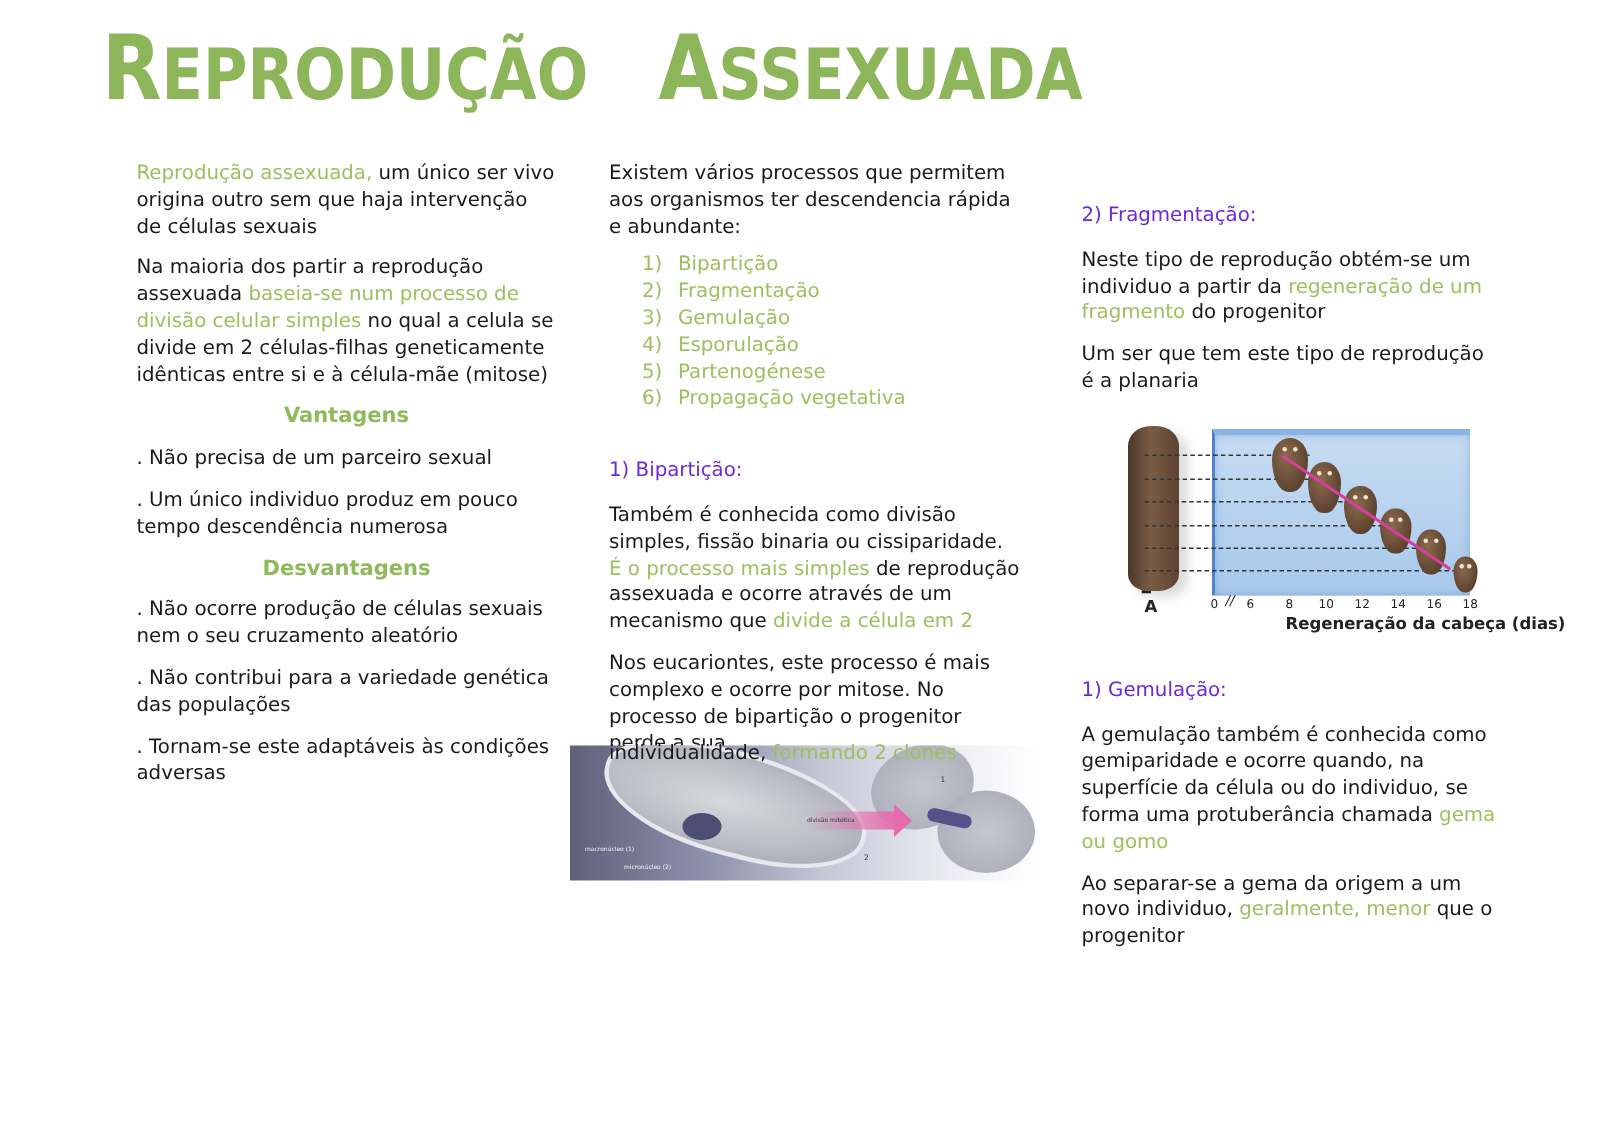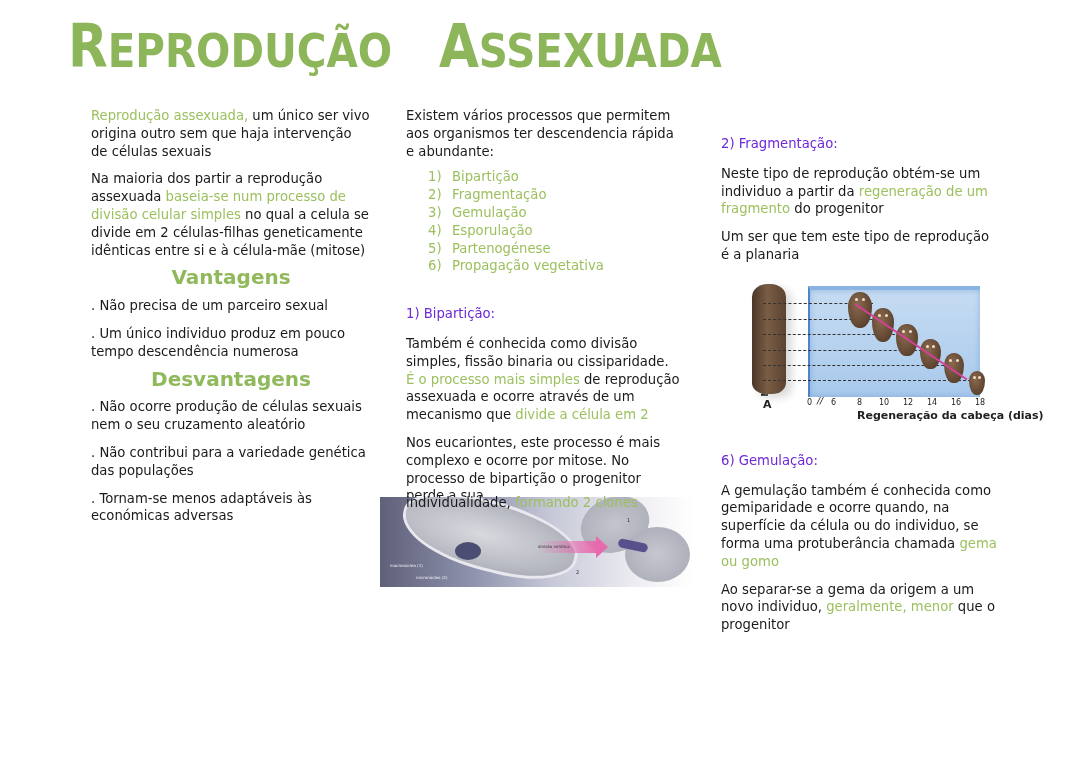--- a/index.html
+++ b/index.html
@@ -12,21 +12,21 @@
       color: #8db55a; font-size: 58px; letter-spacing: 0px;
       line-height: 64px; white-space: nowrap;
       transform: scaleX(0.86); transform-origin: left top;
     }
     .title .big { font-size: 60px; }
     .title .small { font-size: 47px; }
 
     .col { position: absolute; font-size: 13.2px; line-height: 17.8px; }
     .col p { margin-bottom: 10px; }
     .g { color: #9cc05e; }
-    .h { color: #8fb95a; font-weight: bold; text-align: center; font-size: 20px; margin: 4px 0 10px; }
+    .h { color: #8fb95a; font-weight: bold; text-align: center; font-size: 14px; margin: 4px 0 10px; }
     .sub { color: #6d28d9; margin-bottom: 12px; }
 
     #col1 { left: 91px; top: 107px; width: 280px; }
     #col2 { left: 406px; top: 107px; width: 275px; }
     #col3 { left: 721px; top: 135px; width: 280px; }
 
     ol.proc { list-style: none; margin: 8px 0 0 0; padding-left: 22px; }
     ol.proc li { color: #9cc05e; line-height: 17.8px; display: flex; }
     ol.proc li .n { width: 24px; }
 
@@ -117,21 +117,21 @@
   </p>
   <p>
     <span>Na maioria dos partir a reprodução assexuada </span><span class="g">baseia-se num processo de divisão celular simples</span><span> no qual a celula se divide em 2 células-filhas geneticamente idênticas entre si e à célula-mãe (mitose)</span>
   </p>
   <div class="h">Vantagens</div>
   <p>. Não precisa de um parceiro sexual</p>
   <p>. Um único individuo produz em pouco tempo descendência numerosa</p>
   <div class="h">Desvantagens</div>
   <p>. Não ocorre produção de células sexuais nem o seu cruzamento aleatório</p>
   <p>. Não contribui para a variedade genética das populações</p>
-  <p>. Tornam-se menos adaptáveis às económicas adversas</p>
+  <p>. Tornam-se este adaptáveis às condições adversas</p>
 </div>
 
 <div class="col" id="col2">
   <p style="margin-bottom:0">Existem vários processos que permitem aos organismos ter descendencia rápida e abundante:</p>
   <ol class="proc">
     <li>
         <span class="n">1)</span>
         <span>Bipartição</span>
       </li>
     <li>
@@ -180,21 +180,21 @@
   <span>individualidade, </span><span class="g">formando 2 clones</span>
 </div>
 
 <div class="col" id="col3">
   <div class="sub">2) Fragmentação:</div>
   <p>
     <span>Neste tipo de reprodução obtém-se um individuo a partir da </span><span class="g">regeneração de um fragmento</span><span> do progenitor</span>
   </p>
   <p>Um ser que tem este tipo de reprodução é a planaria</p>
   <div style="height:178px"></div>
-  <div class="sub">6) Gemulação:</div>
+  <div class="sub">1) Gemulação:</div>
   <p>
     <span>A gemulação também é conhecida como gemiparidade e ocorre quando, na superfície da célula ou do individuo, se forma uma protuberância chamada </span><span class="g">gema ou gomo</span>
   </p>
   <p>
     <span>Ao separar-se a gema da origem a um novo individuo, </span><span class="g">geralmente, menor</span><span> que o progenitor</span>
   </p>
 </div>
 
 <div class="chart">
   <div class="ylabel">Nível da fragmentação</div>

